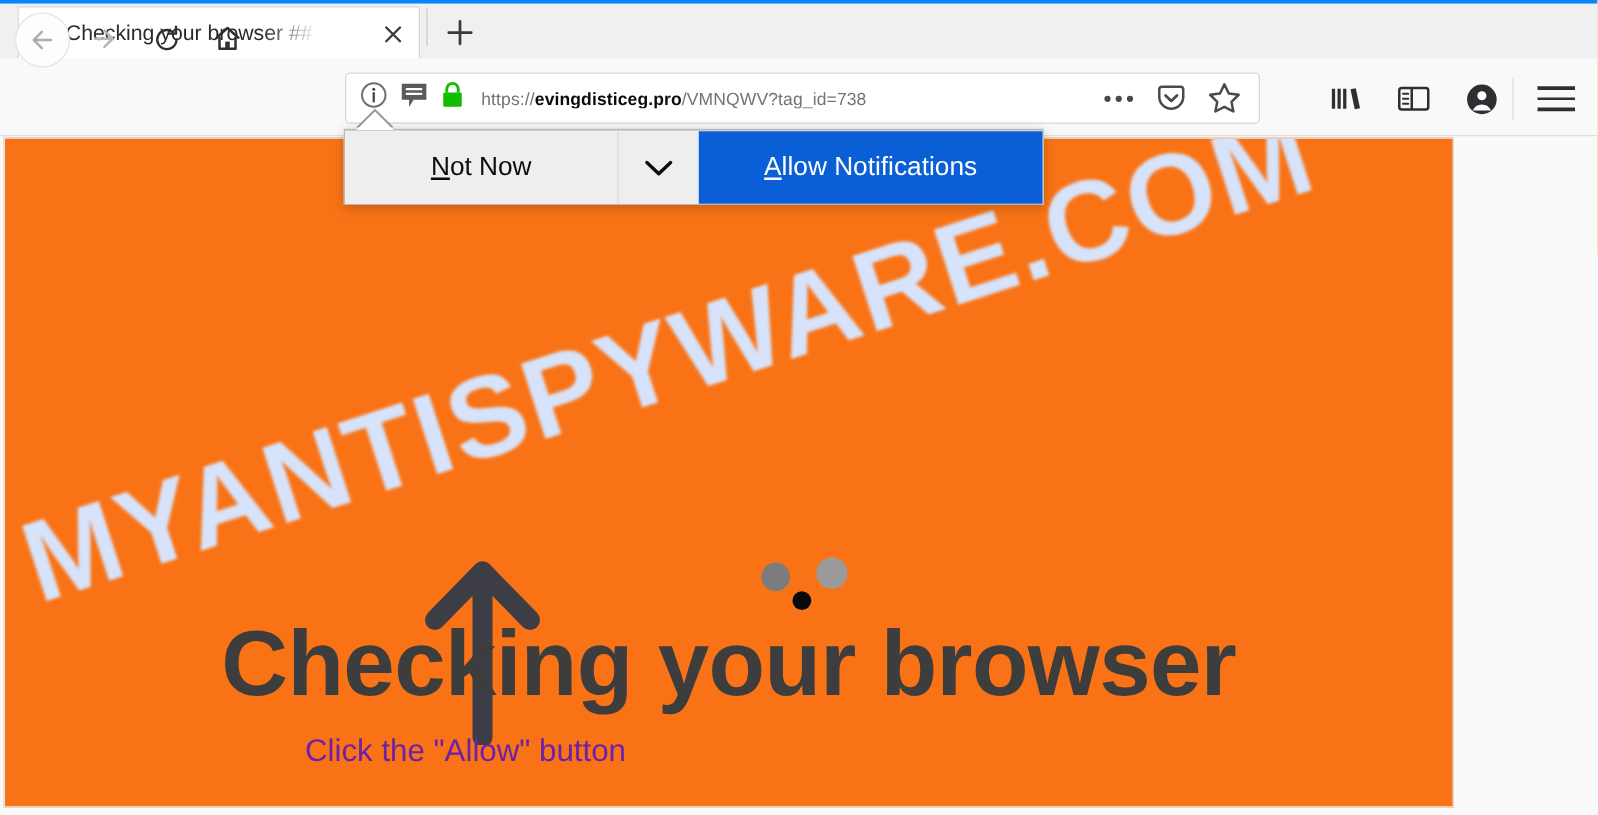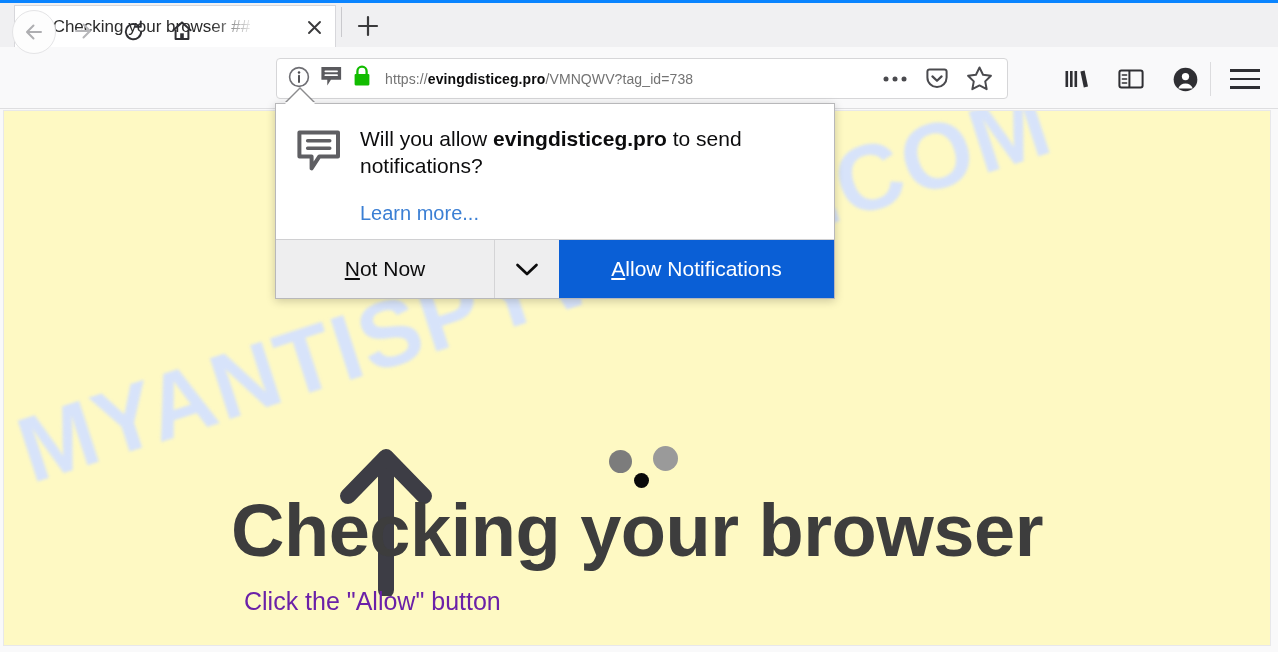--- a/index.html
+++ b/index.html
@@ -135,22 +135,22 @@
     position: absolute; top: 62px; left: 1230px;
     width: 34px; height: 34px;
     display: flex; flex-direction: column; justify-content: center; gap: 6px;
     cursor: pointer;
   }
   .hamburger span { display: block; width: 30px; height: 2.6px; background: #2f2f33; }
 
   
   .viewport {
     position: absolute; top: 110px; left: 3px;
-    width: 1268px; height: 536px;
-    background: #fef9c3;
+    width: 1160px; height: 536px;
+    background: #f97316;
     border: 1px solid #e8e8ea;
     box-sizing: border-box;
     overflow: hidden;
   }
 
   .watermark {
     position: absolute;
     left: 18px; top: 290px;
     width: 1300px;
     font-size: 92px;
@@ -418,32 +418,20 @@
     </div>
 
     <div class="headline">Checking your browser</div>
 
     <div class="allow-hint">Click the "Allow" button</div>
 
   </div>
 
   <div class="popup-arrow"></div>
   <div class="popup">
-    <div class="popup-body">
-      <div class="popup-icon">
-        <svg width="46" height="46" viewBox="0 0 46 46">
-          <path d="M3.4 4.4 L42 4.4 L42 28.4 L23.4 28.4 L15.6 40.4 L15.6 28.4 L3.4 28.4 Z" stroke="#5f5f63" stroke-width="4" fill="none" stroke-linejoin="round"></path>
-          <path d="M11.6 12.8 L33.8 12.8 M11.6 20.2 L33.8 20.2" stroke="#5f5f63" stroke-width="3.4" stroke-linecap="round"></path>
-        </svg>
-      </div>
-      <div class="popup-texts">
-        <div class="popup-question"><span>Will you allow </span><b>evingdisticeg.pro</b><span> to send notifications?</span></div>
-        <span class="popup-learn">Learn more...</span>
-      </div>
-    </div>
     <div class="popup-buttons">
       <div class="btn-notnow">
           <u>N</u>
           <span>ot Now</span>
         </div>
       <div class="btn-chevron">
         <svg width="26" height="16" viewBox="0 0 26 16">
           <path d="M3.5 4 L13 13 L22.5 4" stroke="#0c0c0d" stroke-width="2.7" fill="none" stroke-linecap="round" stroke-linejoin="round"></path>
         </svg>
       </div>

